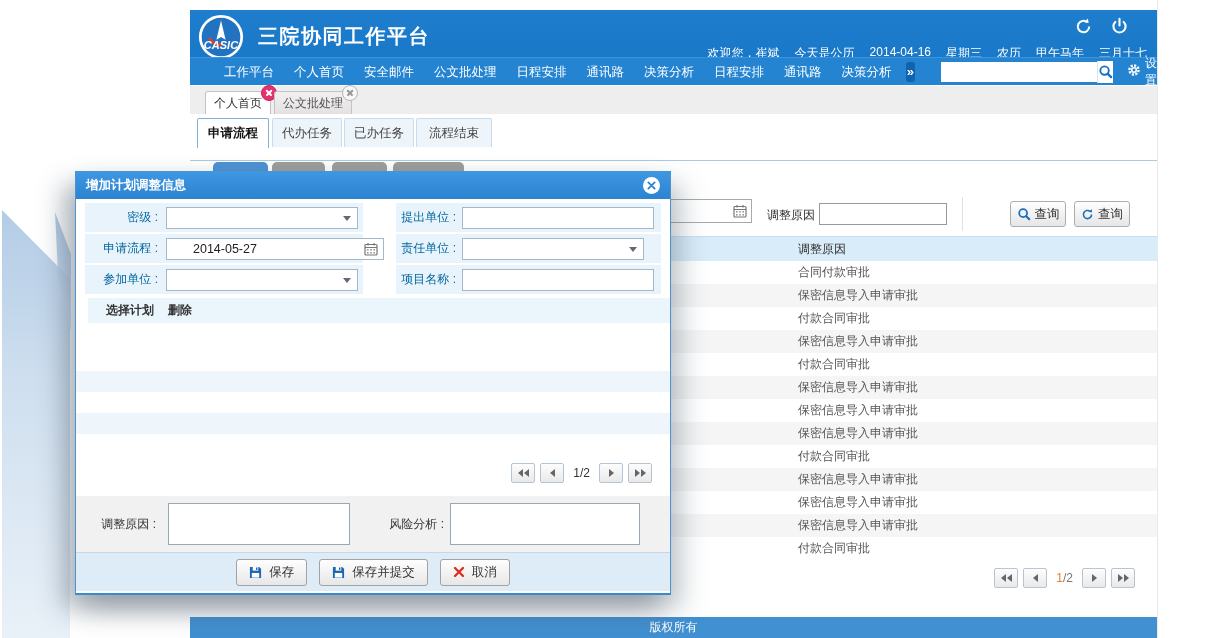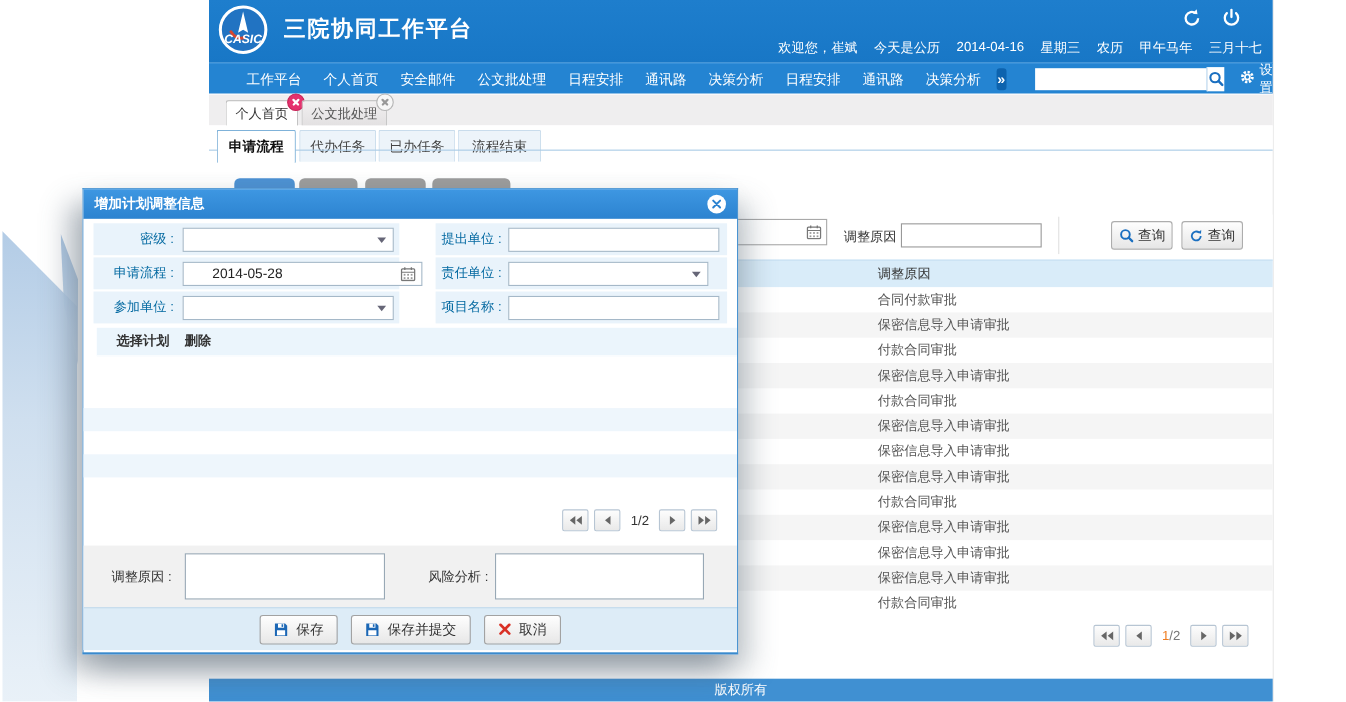--- a/index.html
+++ b/index.html
@@ -7,21 +7,21 @@
         font-family:"Liberation Sans","DejaVu Sans",sans-serif;-webkit-font-smoothing:antialiased;}
   
   .deco1{position:absolute;left:2px;top:210px;width:68px;height:428px;
          background:linear-gradient(180deg,#b3cce6 0%,#cfdfEF 40%,#e9f1f8 100%);
          clip-path:polygon(0 0,100% 16%,100% 100%,0 100%);}
   .deco2{position:absolute;left:55px;top:212px;width:16px;height:120px;opacity:.85;
          background:linear-gradient(180deg,#9fbede,#cfdff0);
          clip-path:polygon(0 0,100% 35%,100% 100%,20% 55%);}
   
   .main{position:absolute;left:190px;top:0;width:967px;height:638px;background:#fff;border-right:1px solid #e9e9e9;}
-  .hdr{position:absolute;top:0;left:0;right:0;height:57px;background:linear-gradient(180deg,#1e7ecd,#1877c6);}
+  .hdr{position:absolute;top:10px;left:0;right:0;height:57px;background:linear-gradient(180deg,#1e7ecd,#1877c6);}
   .logo{position:absolute;left:8px;top:4px;width:46px;height:46px;}
   .app-title{position:absolute;left:68px;top:13px;color:#fff;font-size:20px;font-weight:bold;letter-spacing:1.5px;}
   .sysicons{position:absolute;right:28px;top:6px;display:flex;gap:16px;}
   .sysico{width:20px;height:20px;display:flex;align-items:center;justify-content:center;cursor:pointer;}
   .welcome{position:absolute;right:10px;top:35px;display:flex;gap:15px;color:#fff;font-size:12px;}
   
   .navbar{position:absolute;top:57px;left:0;right:0;height:28px;background:#2484d2;border-top:1px solid #3d94dc;
           display:flex;align-items:center;padding-left:24px;box-sizing:border-box;}
   .navitem{padding:0 10px;color:#fff;font-size:12.5px;line-height:28px;cursor:pointer;white-space:nowrap;}
   .nav-more{margin-left:4px;width:22px;height:20px;background:#0d63ae;border-radius:3px;color:#fff;
@@ -35,21 +35,21 @@
   .wintab{position:absolute;top:5px;height:23px;border:1px solid #c3c3c3;border-bottom:none;border-radius:3px 3px 0 0;
           font-size:12px;color:#333;display:flex;align-items:center;justify-content:center;cursor:pointer;}
   .wintab.active{left:15px;width:64px;background:#fff;}
   .wintab.inactive{left:84px;width:76px;background:linear-gradient(#f2f0f1,#e2e0e1);color:#555;}
   .badge{position:absolute;right:-7px;top:-7px;width:14px;height:14px;border-radius:50%;cursor:pointer;}
   .badge i{position:absolute;left:3px;top:6px;width:8px;height:1.6px;border-radius:1px;}
   .badge i:first-child{transform:rotate(45deg);} .badge i:last-child{transform:rotate(-45deg);}
   .badge.red{background:#e5326e;border:1px solid #c82458;} .badge.red i{background:#fff;}
   .badge.gray{background:#f7f7f7;border:1px solid #b5b5b5;} .badge.gray i{background:#999;}
   
-  .subtabs{position:absolute;top:114px;left:0;right:0;height:23px;background:#fff;}
+  .subtabs{position:absolute;top:114px;left:0;right:0;height:47px;background:#fff;}
   .subtabs::after{content:'';position:absolute;left:0;right:0;bottom:0;height:1px;background:#a9cbe5;}
   .subtab{position:absolute;top:4px;height:28px;line-height:28px;text-align:center;font-size:12.5px;cursor:pointer;
           border:1px solid #c9dcec;border-bottom:none;border-radius:2px 2px 0 0;background:#edf4fa;color:#444;}
   .subtab.active{background:#fff;border-color:#7fb2d9;font-weight:bold;color:#111;height:29px;z-index:2;}
   
   .stub{position:absolute;top:162px;height:11px;border-radius:5px 5px 0 0;}
   .stub.blue{background:#4d92d4;} .stub.gray{background:#9d9d9d;}
   
   .filterbar{position:absolute;top:195px;left:0;right:0;height:41px;background:#fff;}
   .f-date{position:absolute;left:430px;top:4px;width:132px;height:24px;border:1px solid #a9a9a9;background:#fff;box-sizing:border-box;}
@@ -311,21 +311,21 @@
 
       <span class="flab" style="left:10px;top:4px;width:72px;">密级 :</span>
       <div class="ffield fcombo" style="left:90px;top:8px;width:190px;">
           <span class="caret"></span>
         </div>
       <span class="flab" style="left:320px;top:4px;width:60px;">提出单位 :</span>
       <input class="ffield ftext" style="left: 386px; top: 8px; width: 180px;">
 
       <span class="flab" style="left:10px;top:35px;width:72px;">申请流程 :</span>
       <div class="ffield fdate" style="left:90px;top:39px;width:190px;">
-        <span>2014-05-28</span>
+        <span>2014-05-27</span>
         <span class="cal">
           <svg width="14" height="14" viewBox="0 0 14 14">
               <rect x="1" y="2.5" width="12" height="10.5" rx="1" fill="#fff" stroke="#777" stroke-width="1.2"></rect>
               <line x1="1" y1="5.5" x2="13" y2="5.5" stroke="#777" stroke-width="1"></line>
               <line x1="4" y1="1" x2="4" y2="3.5" stroke="#777" stroke-width="1.2"></line>
               <line x1="10" y1="1" x2="10" y2="3.5" stroke="#777" stroke-width="1.2"></line>
               <g fill="#999">
                 <rect x="3" y="7" width="1.6" height="1.6"></rect>
                 <rect x="6.2" y="7" width="1.6" height="1.6"></rect>
                 <rect x="9.4" y="7" width="1.6" height="1.6"></rect>

